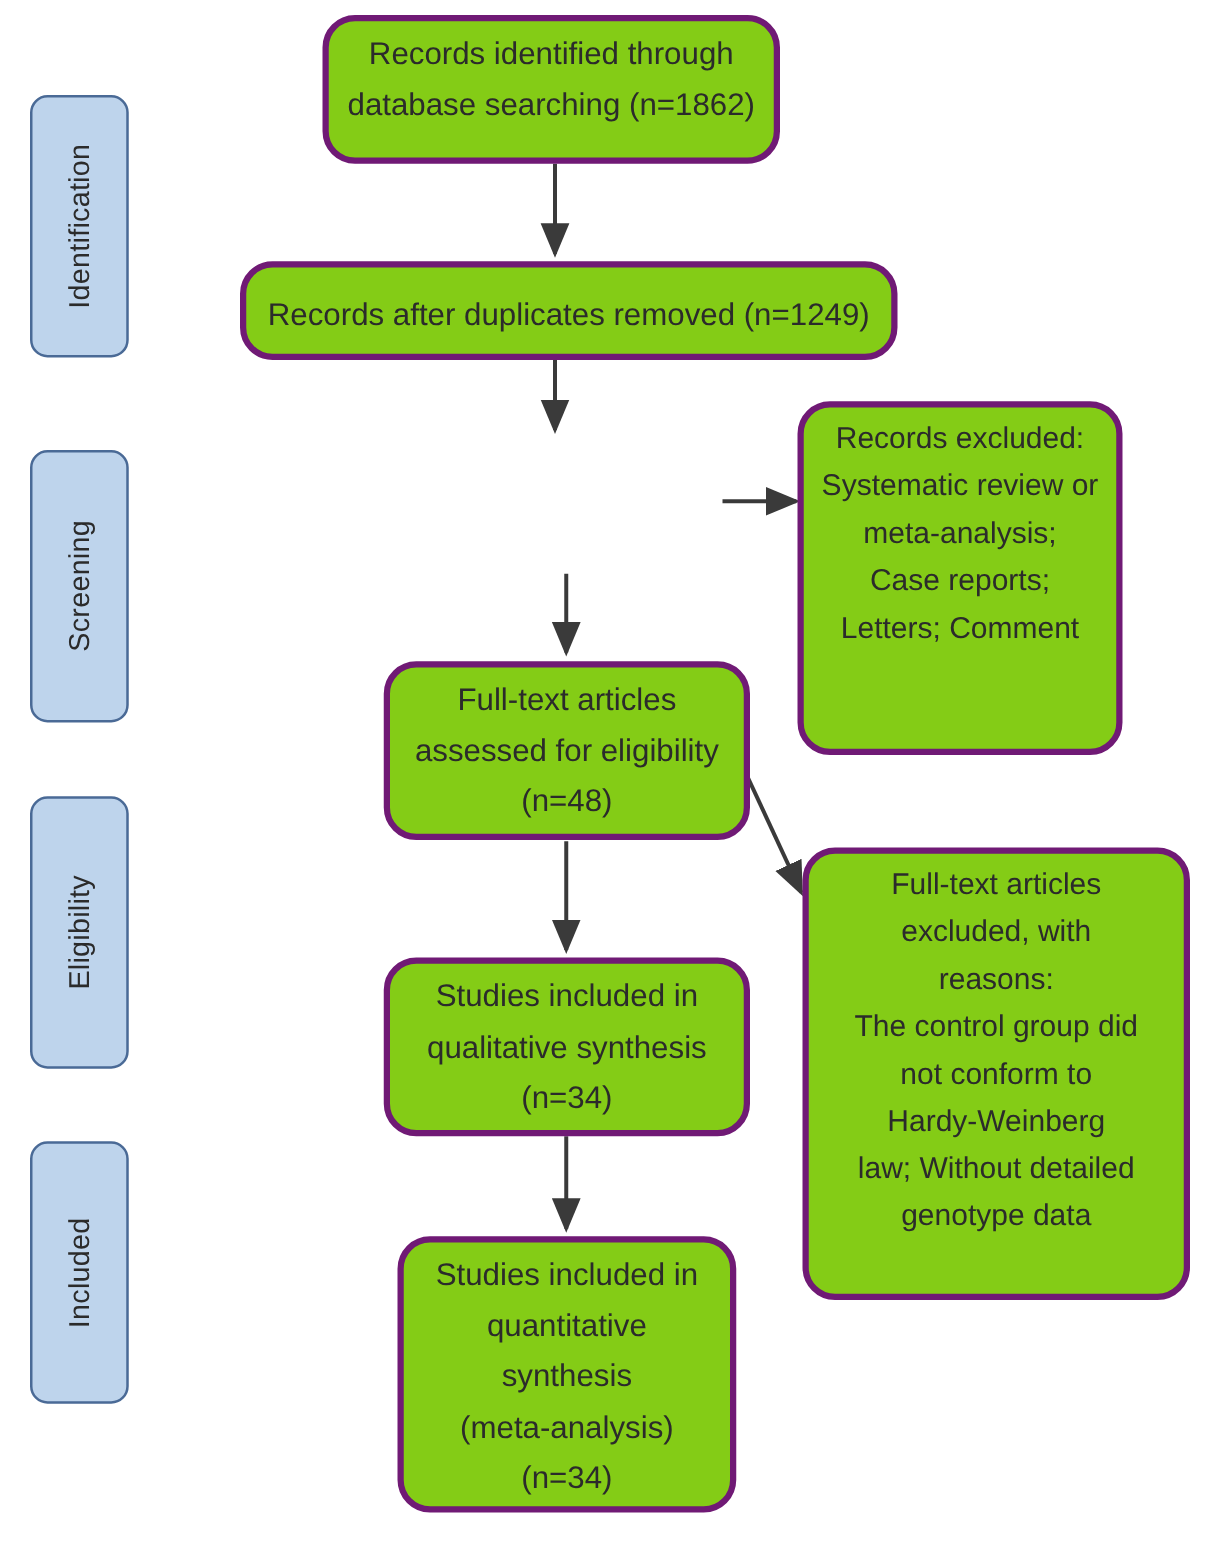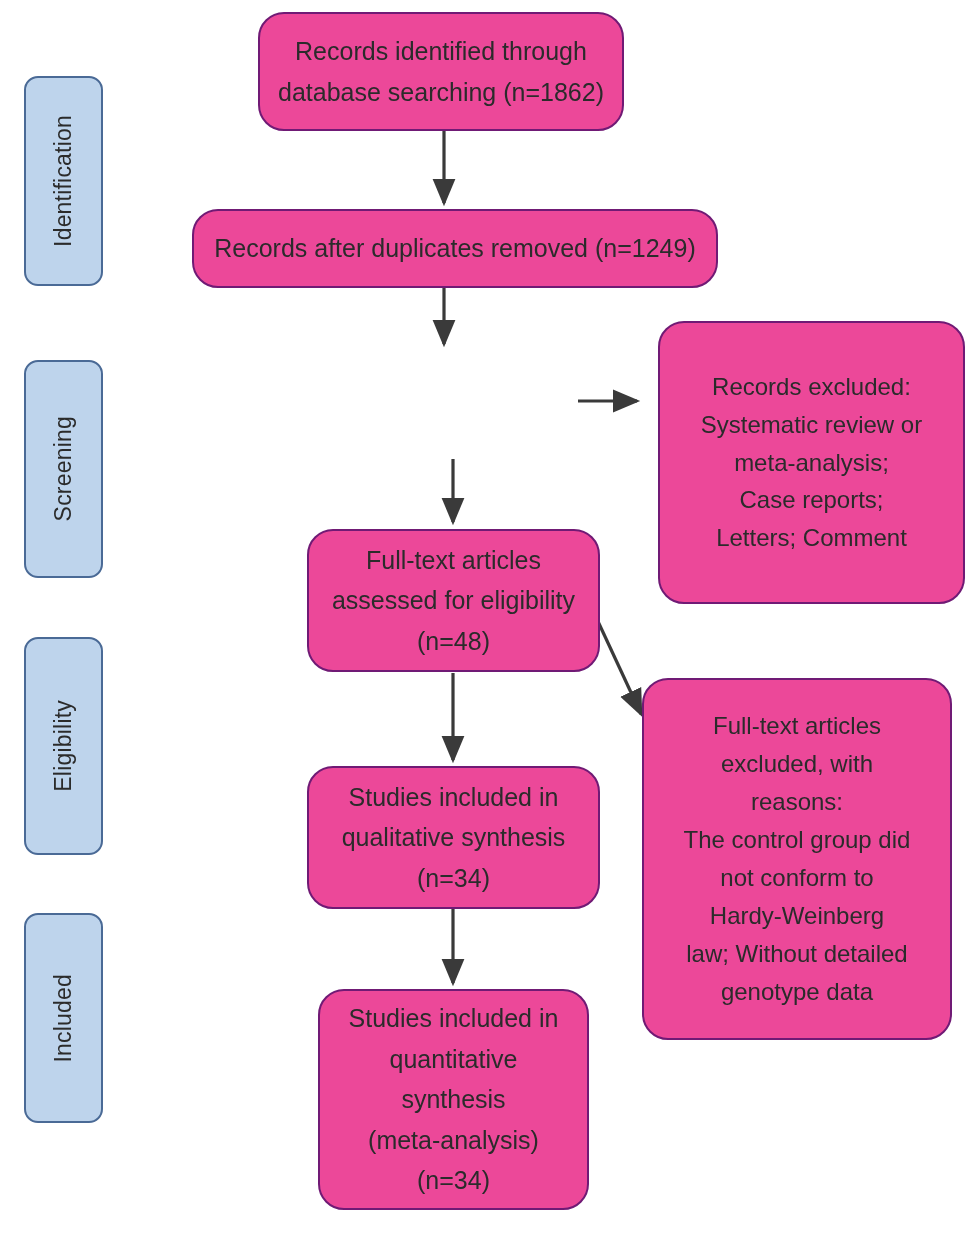--- a/index.html
+++ b/index.html
@@ -35,38 +35,39 @@
     font-size: 23px;
     color: #2b2b2b;
     letter-spacing: 0.2px;
     white-space: nowrap;
     font-family: "Liberation Sans", sans-serif;
   }
   
   .flow-box {
     position: absolute;
     box-sizing: border-box;
-    background: #ec4899;
-    border: 2px solid #701a75;
+    background: #84cc16;
+    border: 5px solid #701a75;
     border-radius: 26px;
     display: flex;
-    align-items: center;
+    align-items: flex-start;
     justify-content: center;
     padding: 6px 12px;
   }
   .flow-text {
     text-align: center;
     font-size: 25px;
     line-height: 1.62;
     color: #2b2b2b;
     white-space: pre-line;
     font-family: "Liberation Sans", sans-serif;
   }
   .flow-box.single-line .flow-text {
     line-height: 1.3;
+    margin-top: 16px;
   }
   .flow-box.tight .flow-text {
     font-size: 24px;
     line-height: 1.58;
   }
   
   #connectors {
     position: absolute;
     left: 0;
     top: 0;
@@ -121,21 +122,21 @@
   <div class="flow-box" style="left:258px; top:12px; width:366px; height:119px;">
     <span class="flow-text">Records identified through
 database searching (n=1862)</span>
   </div>
 
   <div class="flow-box single-line" style="left:192px; top:209px; width:526px; height:79px;">
     <span class="flow-text">Records after duplicates removed (n=1249)</span>
   </div>
 
 
-  <div class="flow-box tight" style="left:638px; top:321px; width:307px; height:283px;margin-left:20px;">
+  <div class="flow-box tight" style="left:638px; top:321px; width:260px; height:283px;">
     <span class="flow-text">Records excluded:
 Systematic review or
 meta-analysis;
 Case reports;
 Letters; Comment</span>
   </div>
 
   <div class="flow-box" style="left:307px; top:529px; width:293px; height:143px;">
     <span class="flow-text">Full-text articles
 assessed for eligibility

